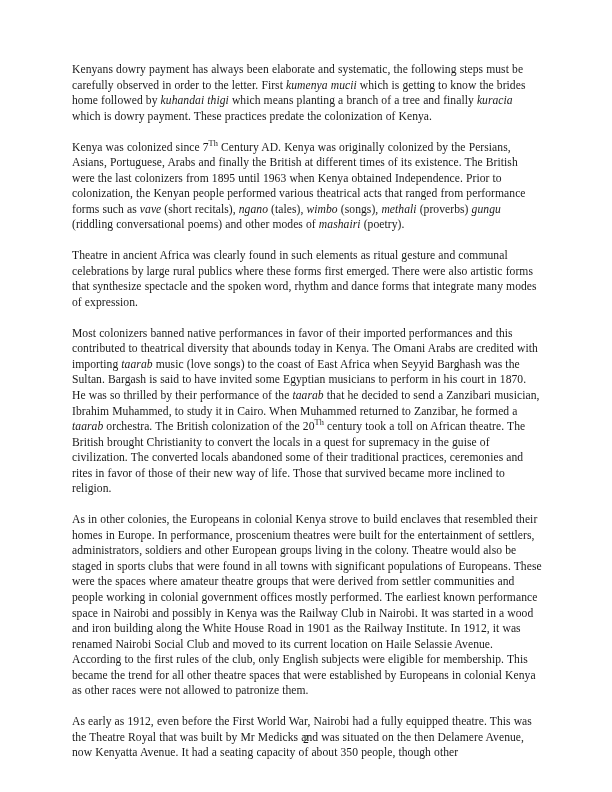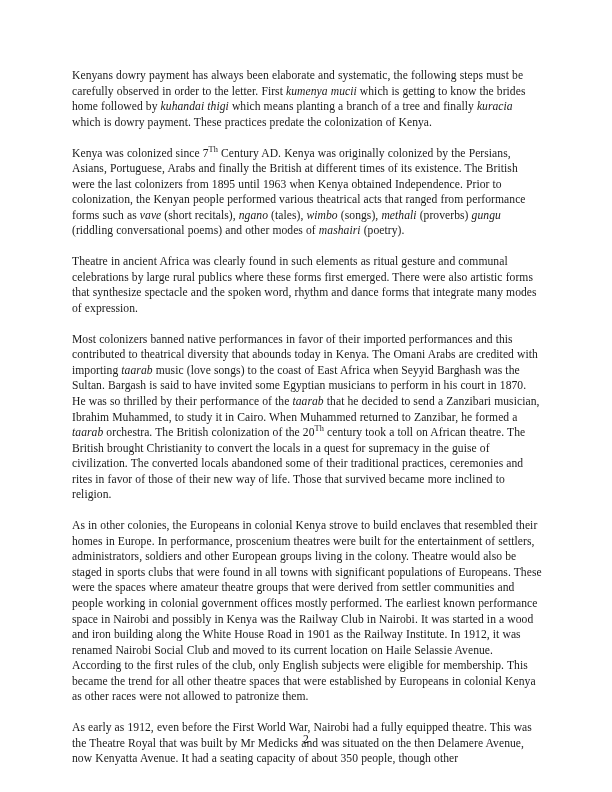--- a/index.html
+++ b/index.html
@@ -12,21 +12,21 @@
     width: 612px;
     height: 792px;
     background: #ffffff;
     overflow: hidden;
     font-family: "Liberation Serif", "DejaVu Serif", serif;
     color: #1a1a1a;
   }
   .text-column {
     position: absolute;
     left: 72px;
-    top: 68px;
+    top: 62px;
     width: 470px;
   }
   .para {
     font-size: 11.6px;
     line-height: 15.55px;
     text-align: left;
     margin: 0 0 15.4px 0;
     color: #191919;
     letter-spacing: 0.005em;
     word-spacing: 0.01em;

